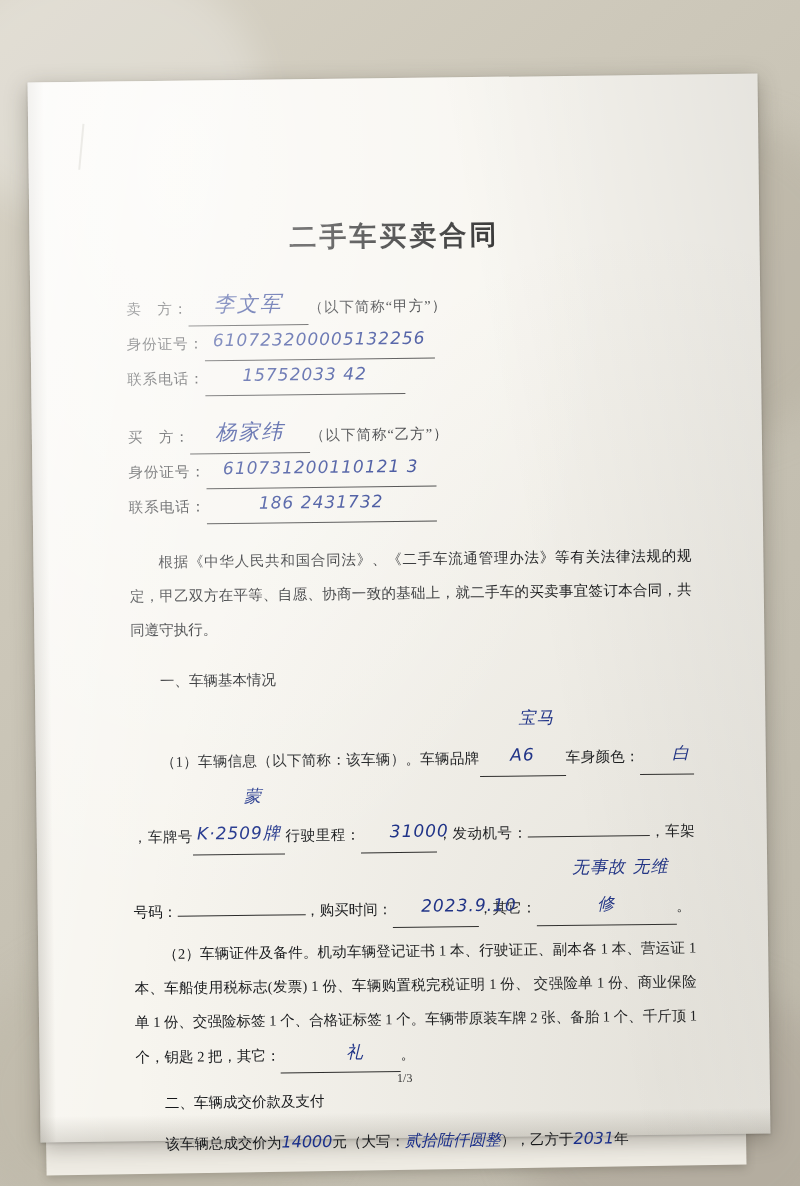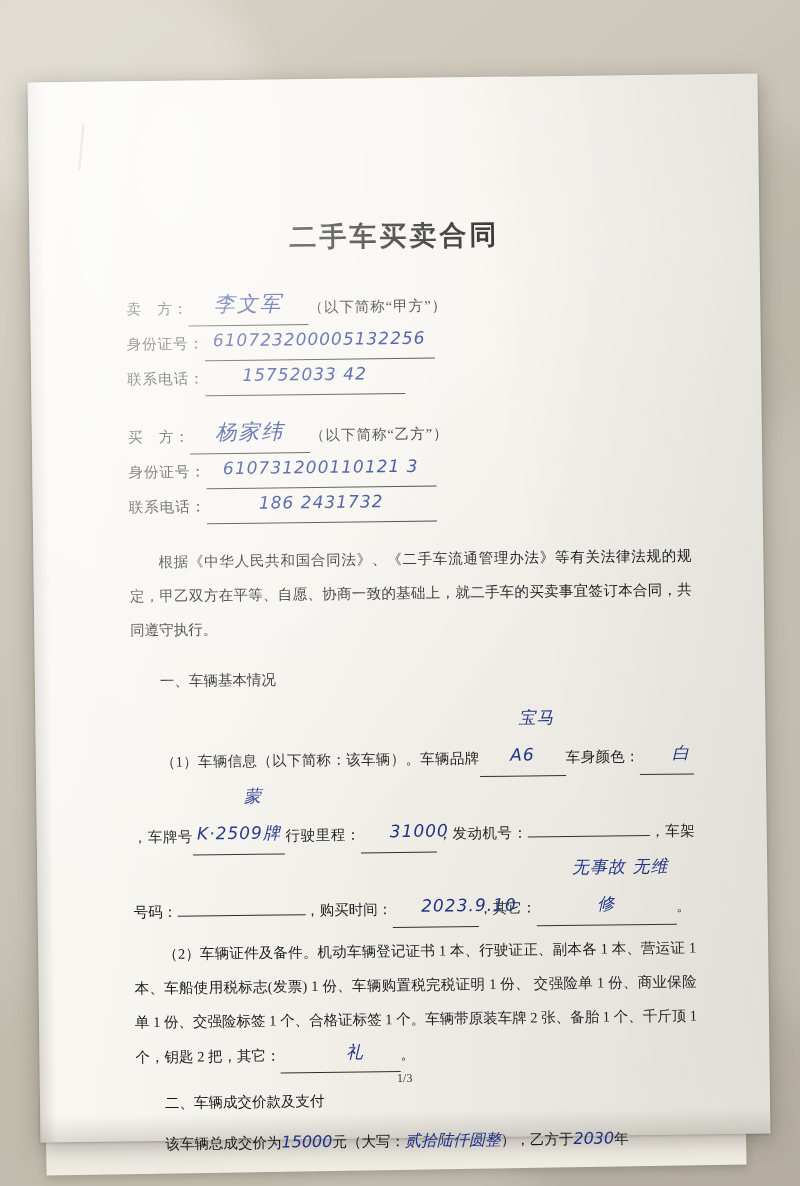--- a/index.html
+++ b/index.html
@@ -218,21 +218,21 @@
           <span>（1）车辆信息（以下简称：该车辆）。车辆品牌</span><span class="fill" style="width:86px;"><span class="hand">宝马A6</span></span><span>车身颜色：</span><span class="fill" style="width:54px;"><span class="hand">白</span></span><span>，</span><span>车牌号</span><span class="fill" style="width:92px;"><span class="hand">蒙K·2509牌</span></span><span>行驶里程：</span><span class="fill" style="width:76px;"><span class="hand">31000</span></span><span>，发动机号：</span><span class="fill" style="width:122px;"><span class="hand"></span></span><span>，车架号码：</span><span class="fill" style="width:128px;"><span class="hand"></span></span><span>，购买时间：</span><span class="fill" style="width:86px;"><span class="hand">2023.9.10</span></span><span>，其它：</span><span class="fill" style="width:140px;"><span class="hand">无事故 无维修</span></span><span>。</span>
         </div>
 
         <div class="para" style="text-align:justify; line-height:34px; margin-top:6px;">
           <span>（2）车辆证件及备件。机动车辆登记证书 1 本、行驶证正、副本各 1 本、营运证 1 本、车船使用税标志(发票) 1 份、车辆购置税完税证明 1 份、 交强险单 1 份、商业保险单 1 份、交强险标签 1 个、合格证标签 1 个。车辆带原装车牌 2 张、备胎 1 个、千斤顶 1 个，钥匙 2 把，其它：</span><span class="fill" style="width:120px;"><span class="hand">礼</span></span><span>。</span>
         </div>
 
         <div class="sect" style="margin-top:12px;">二、车辆成交价款及支付</div>
 
         <div class="para" style="line-height:36px; margin-top:6px;">
-          <span>该车辆总成交价为</span><span class="inline-hand">15000</span><span>元（大写：</span><span class="inline-hand">贰拾陆仟圆整</span><span>），乙方于</span><span class="inline-hand">2030</span><span>年</span>
+          <span>该车辆总成交价为</span><span class="inline-hand">14000</span><span>元（大写：</span><span class="inline-hand">贰拾陆仟圆整</span><span>），乙方于</span><span class="inline-hand">2031</span><span>年</span>
         </div>
 
       </div>
 
       <div class="pageno">1/3</div>
     </div>
   </div>
 </div>
 
 </body></html>

